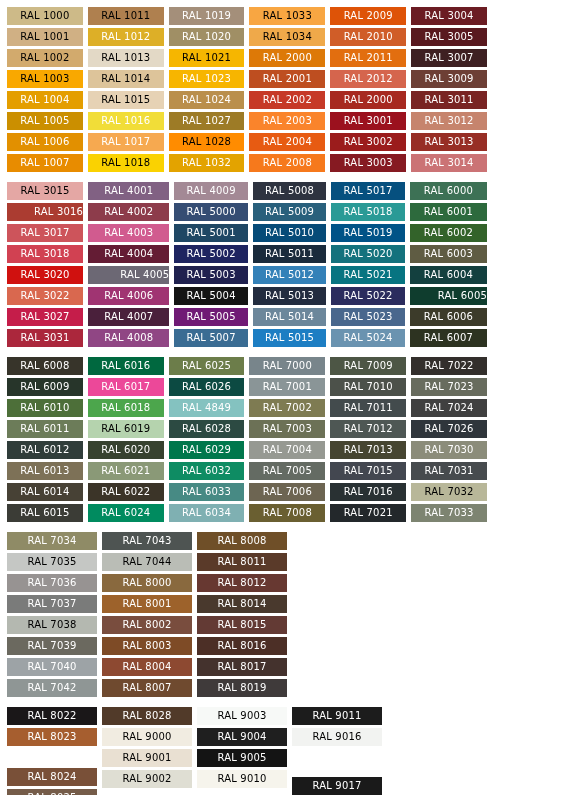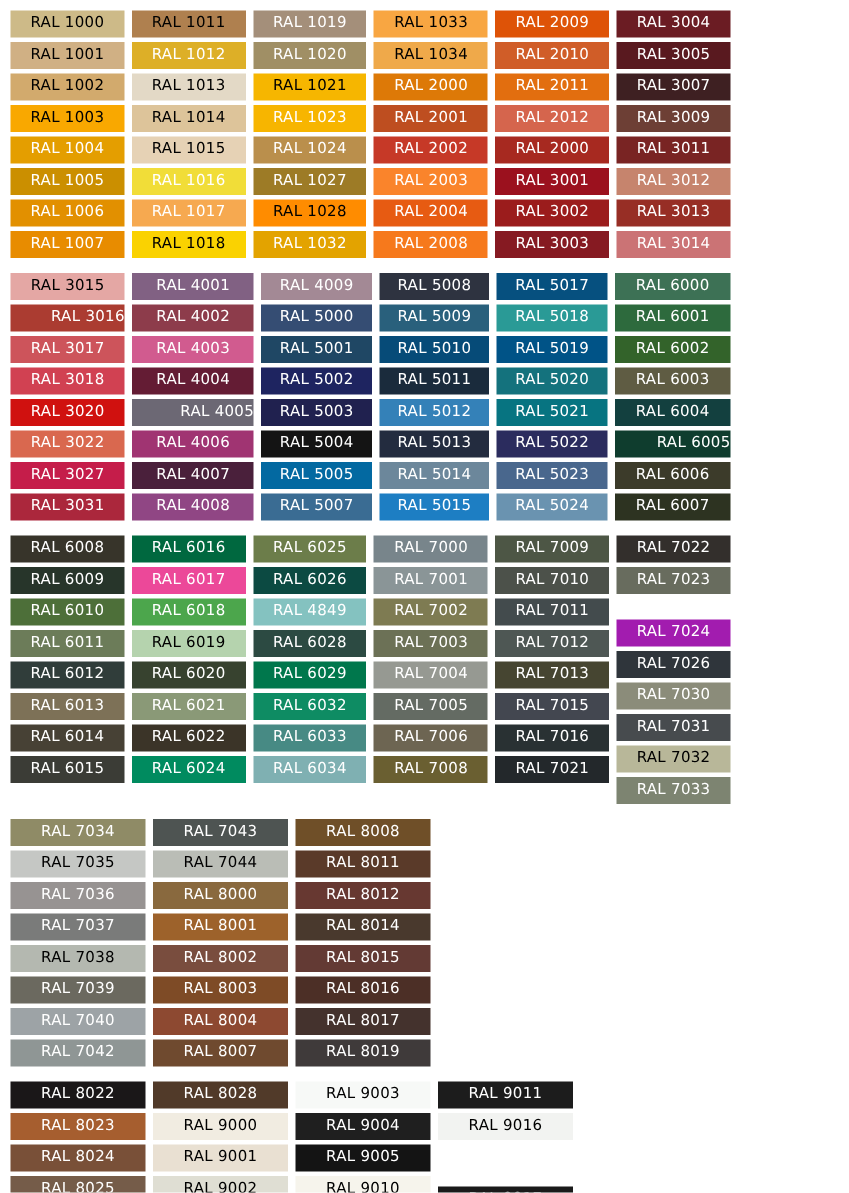--- a/index.html
+++ b/index.html
@@ -278,21 +278,21 @@
         </div>
         <div class="ral-swatch" style="background-color: rgb(30, 36, 96); color: rgb(255, 255, 255);">
           <span class="ral-label">RAL 5002</span>
         </div>
         <div class="ral-swatch" style="background-color: rgb(32, 33, 79); color: rgb(255, 255, 255);">
           <span class="ral-label">RAL 5003</span>
         </div>
         <div class="ral-swatch" style="background-color: rgb(20, 20, 20); color: rgb(255, 255, 255);">
           <span class="ral-label">RAL 5004</span>
         </div>
-        <div class="ral-swatch" style="background-color: #0369a1; color: rgb(255, 255, 255);">
+        <div class="ral-swatch" style="background-color: #701a75; color: rgb(255, 255, 255);">
           <span class="ral-label">RAL 5005</span>
         </div>
         <div class="ral-swatch" style="background-color: rgb(58, 108, 147); color: rgb(255, 255, 255);">
           <span class="ral-label">RAL 5007</span>
         </div>
       </div>
       <div class="ral-column">
         <div class="ral-swatch" style="background-color: rgb(46, 51, 64); color: rgb(255, 255, 255);">
           <span class="ral-label">RAL 5008</span>
         </div>
@@ -502,21 +502,21 @@
           <span class="ral-label">RAL 7021</span>
         </div>
       </div>
       <div class="ral-column">
         <div class="ral-swatch" style="background-color: rgb(51, 47, 44); color: rgb(255, 255, 255);">
           <span class="ral-label">RAL 7022</span>
         </div>
         <div class="ral-swatch" style="background-color: rgb(104, 108, 94); color: rgb(255, 255, 255);">
           <span class="ral-label">RAL 7023</span>
         </div>
-        <div class="ral-swatch" style="background-color: #a21caf; color: rgb(255, 255, 255); margin-top: 14px;">
+        <div class="ral-swatch" style="background-color: #404040; color: rgb(255, 255, 255);">
           <span class="ral-label">RAL 7024</span>
         </div>
         <div class="ral-swatch" style="background-color: rgb(47, 53, 59); color: rgb(255, 255, 255);">
           <span class="ral-label">RAL 7026</span>
         </div>
         <div class="ral-swatch" style="background-color: rgb(139, 140, 122); color: rgb(255, 255, 255);">
           <span class="ral-label">RAL 7030</span>
         </div>
         <div class="ral-swatch" style="background-color: rgb(71, 75, 78); color: rgb(255, 255, 255);">
           <span class="ral-label">RAL 7031</span>
@@ -610,21 +610,21 @@
       </div>
     </div>
     <div class="ral-block">
       <div class="ral-column">
         <div class="ral-swatch" style="background-color: rgb(26, 23, 24); color: rgb(255, 255, 255);">
           <span class="ral-label">RAL 8022</span>
         </div>
         <div class="ral-swatch" style="background-color: rgb(166, 94, 47); color: rgb(255, 255, 255);">
           <span class="ral-label">RAL 8023</span>
         </div>
-        <div class="ral-swatch" style="background-color: rgb(121, 80, 56); color: rgb(255, 255, 255);">
+        <div class="ral-swatch" style="background-color: rgb(121, 80, 56); color: rgb(255, 255, 255); margin-top: 19px;">
           <span class="ral-label">RAL 8024</span>
         </div>
         <div class="ral-swatch" style="background-color: rgb(117, 92, 73); color: rgb(255, 255, 255);">
           <span class="ral-label">RAL 8025</span>
         </div>
       </div>
       <div class="ral-column">
         <div class="ral-swatch" style="background-color: rgb(81, 58, 41); color: rgb(255, 255, 255);">
           <span class="ral-label">RAL 8028</span>
         </div>

